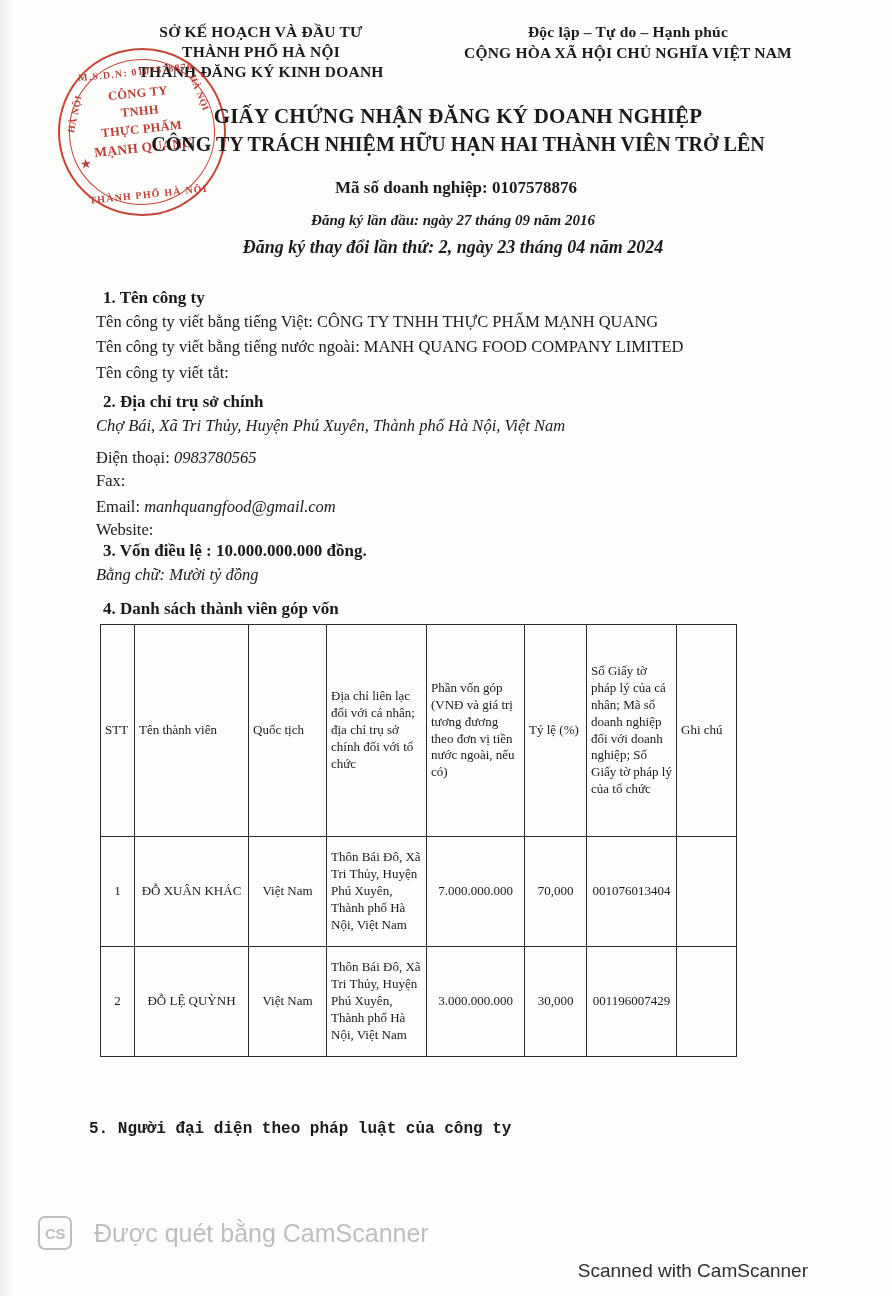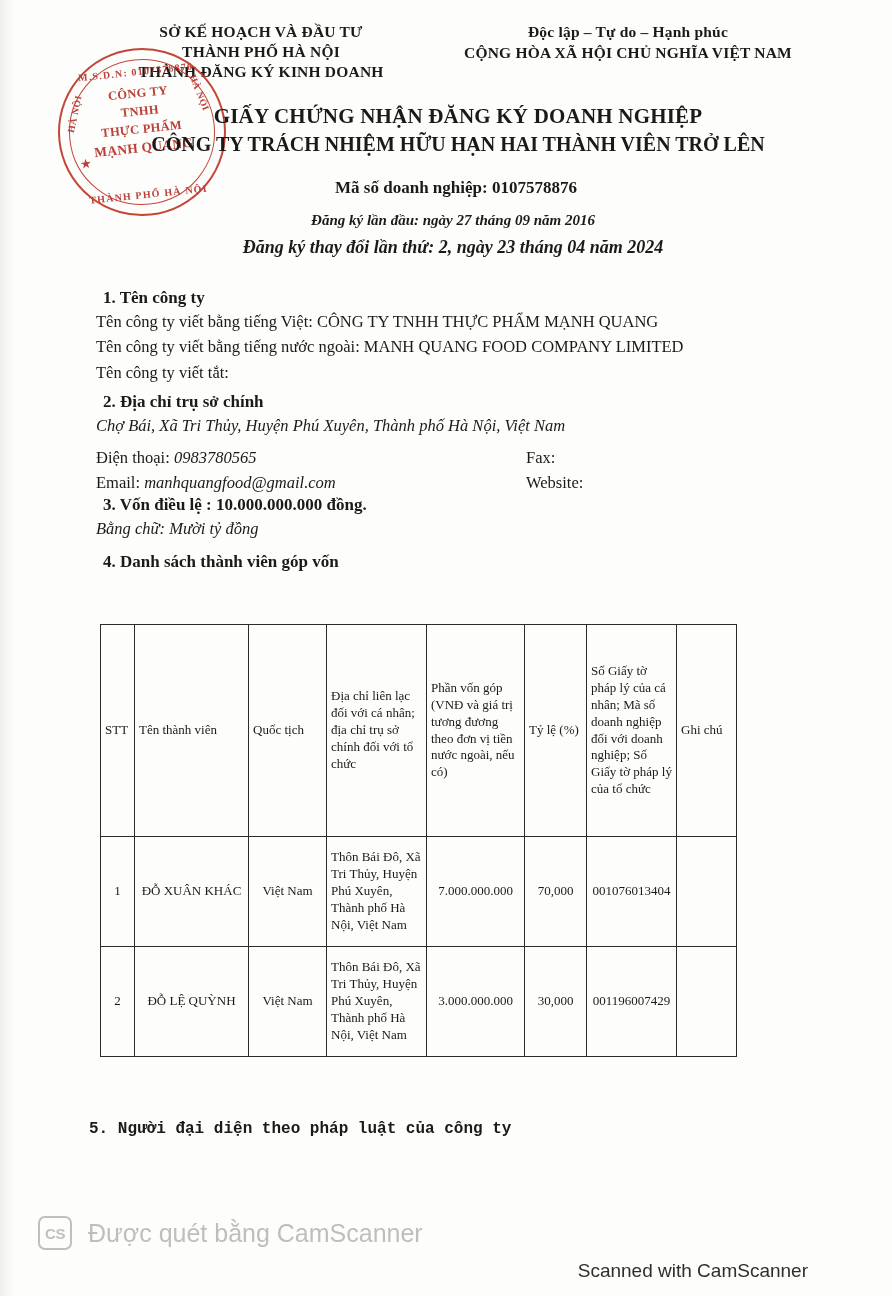--- a/index.html
+++ b/index.html
@@ -158,20 +158,21 @@
     font-size: 16.5px;
     line-height: 1.42;
     margin-top: 2px;
   }
   .line.ital { font-style: italic; }
   .mt6 { margin-top: 8px; }
   .mt10 { margin-top: 12px; }
   .row-2col {
     display: flex;
     align-items: baseline;
+    flex-direction: column;
   }
   .row-2col .c1 { width: 430px; }
   .row-2col .c2 { width: 240px; }
 
   
   .tbl-wrap {
     position: absolute;
     top: 624px;
     left: 100px;
     width: 636px;
@@ -216,21 +217,21 @@
     font-family: Liberation Mono, monospace;
   }
 
   
   .cs-footer {
     position: absolute;
     left: 38px;
     bottom: 46px;
     display: flex;
     align-items: center;
-    gap: 16px;
+    gap: 22px;
     opacity: .55;
   }
   .cs-badge {
     width: 34px; height: 34px;
     border: 2.5px solid #8e8e8e;
     border-radius: 7px;
     color: #8e8e8e;
     font-family: "Liberation Sans", sans-serif;
     font-size: 15px;
     font-weight: bold;

